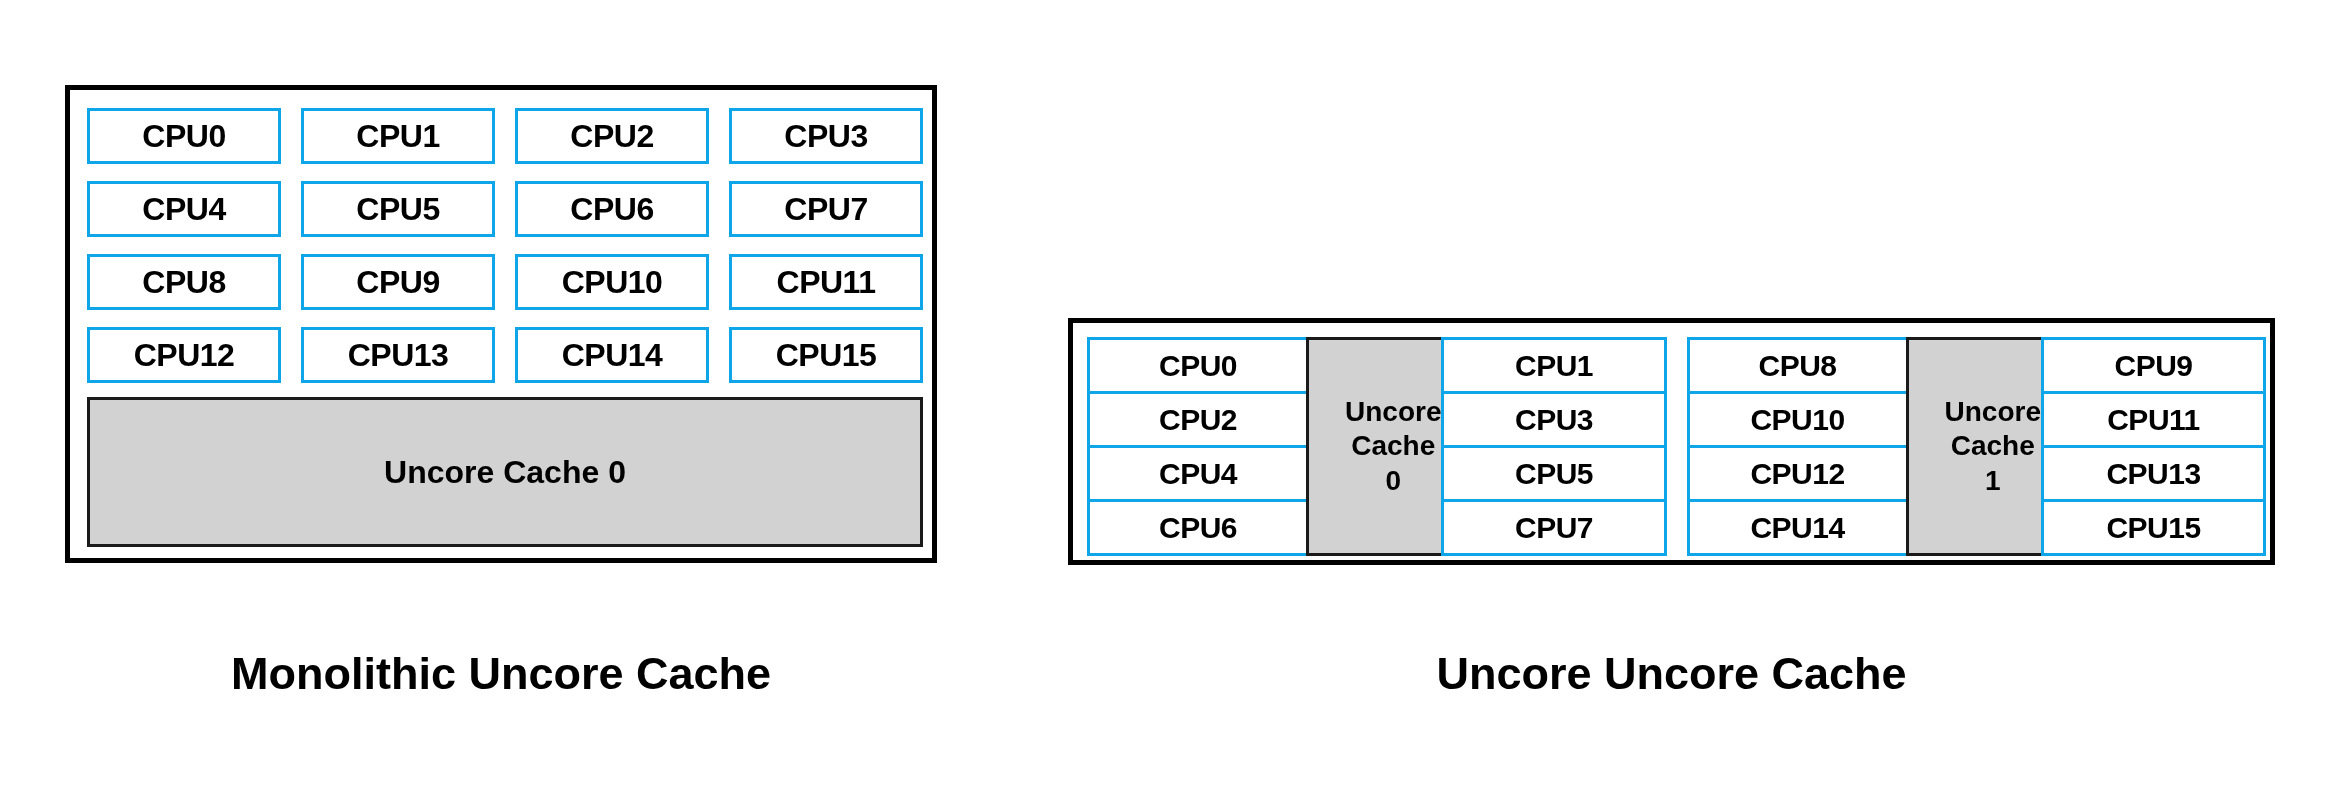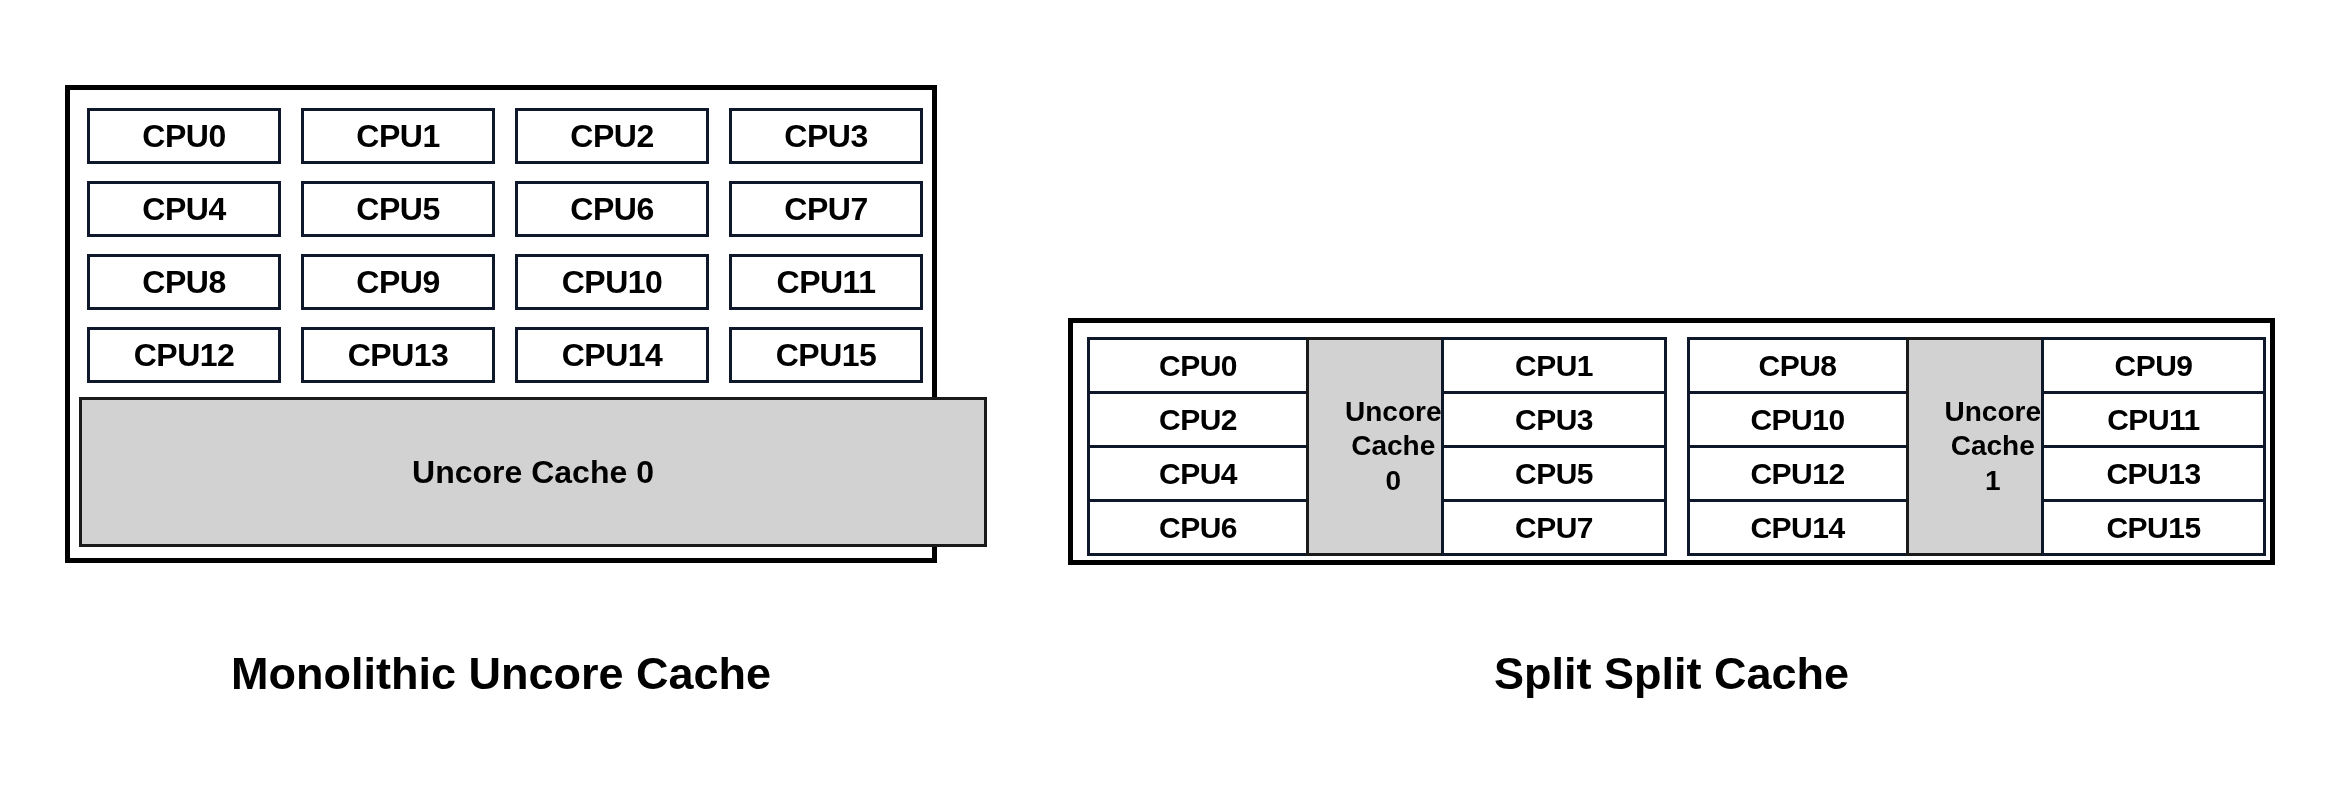--- a/index.html
+++ b/index.html
@@ -12,21 +12,21 @@
   }
 
   
   .outer-frame{
     position:absolute;
     border:5px solid #000;
     background:#ffffff;
     box-sizing:border-box;
   }
   .cpu-box{
-    border:3px solid #0f172a;
+    border:3px solid #0ea5e9;
     background:#ffffff;
     box-sizing:border-box;
     display:flex;
     align-items:center;
     justify-content:center;
     font-weight:bold;
     color:#000;
     letter-spacing:-0.5px;
   }
   .cache-box{
@@ -54,22 +54,22 @@
   #mono-grid{
     position:absolute; left:17px; top:18px;
     width:836px; height:275px;
     display:grid;
     grid-template-columns:repeat(4,1fr);
     grid-template-rows:repeat(4,1fr);
     column-gap:20px; row-gap:17px;
   }
   #mono-grid .cpu-box{ font-size:32px; }
   #mono-cache{
-    position:absolute; left:9px; top:307px;
-    width:908px; height:150px;
+    position:absolute; left:17px; top:307px;
+    width:836px; height:150px;
     font-size:32px;
   }
 
   
   #split-frame{ left:1068px; top:318px; width:1207px; height:247px; }
   #split-inner{
     position:absolute; left:14px; top:14px;
     width:1179px; height:219px;
     display:flex; gap:20px;
   }
@@ -182,13 +182,13 @@
         <div class="cpu-box">CPU9</div>
         <div class="cpu-box">CPU11</div>
         <div class="cpu-box">CPU13</div>
         <div class="cpu-box">CPU15</div>
       </div>
     </div>
 
   </div>
 </div>
 
-<div class="caption" id="cap-split">Split Split Cache</div>
+<div class="caption" id="cap-split">Uncore Uncore Cache</div>
 
 </body></html>

